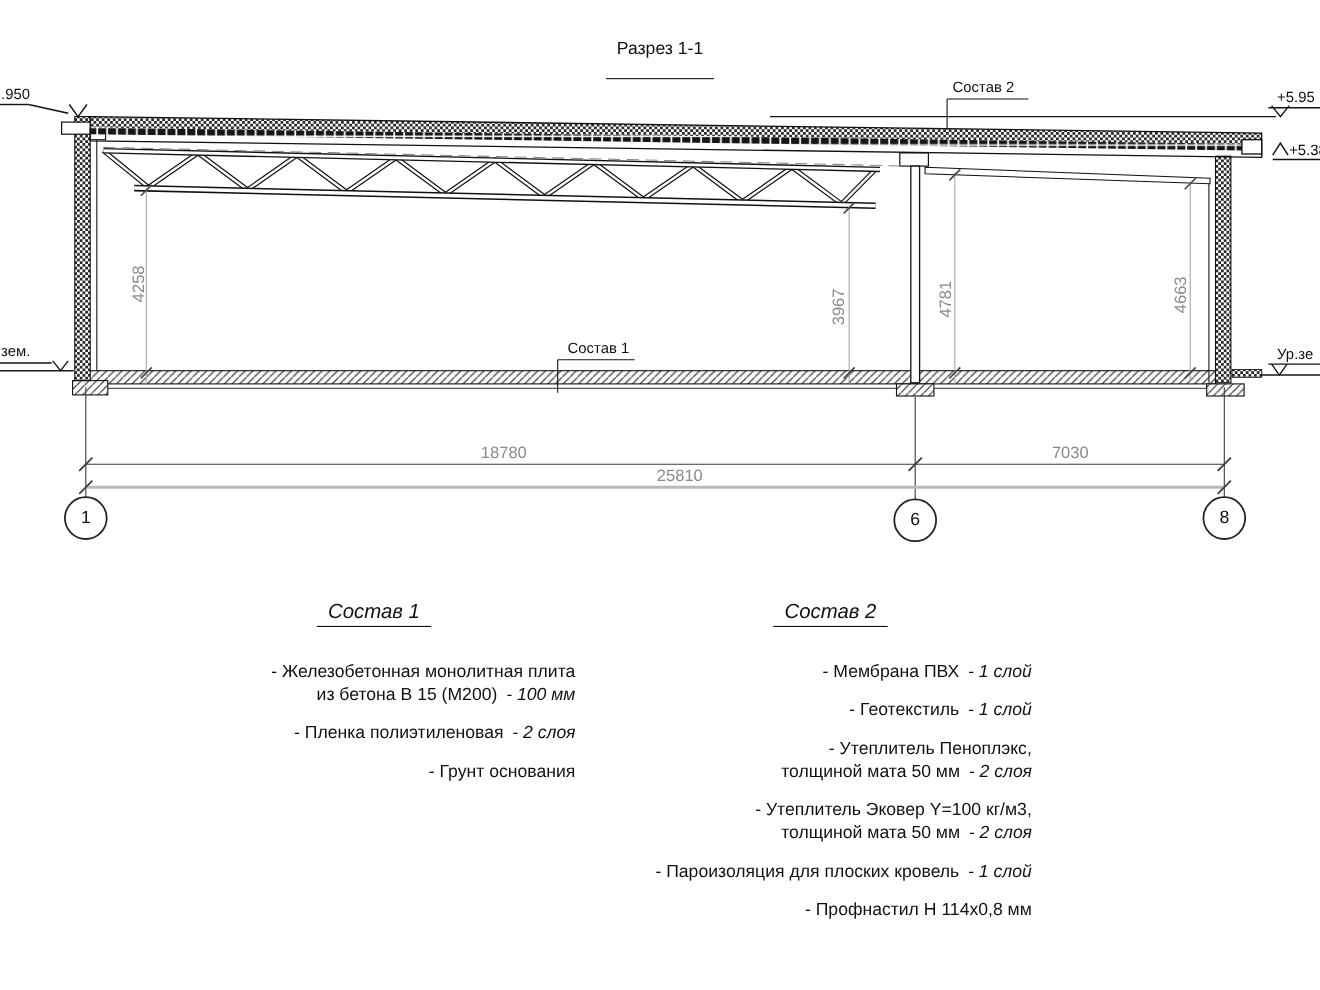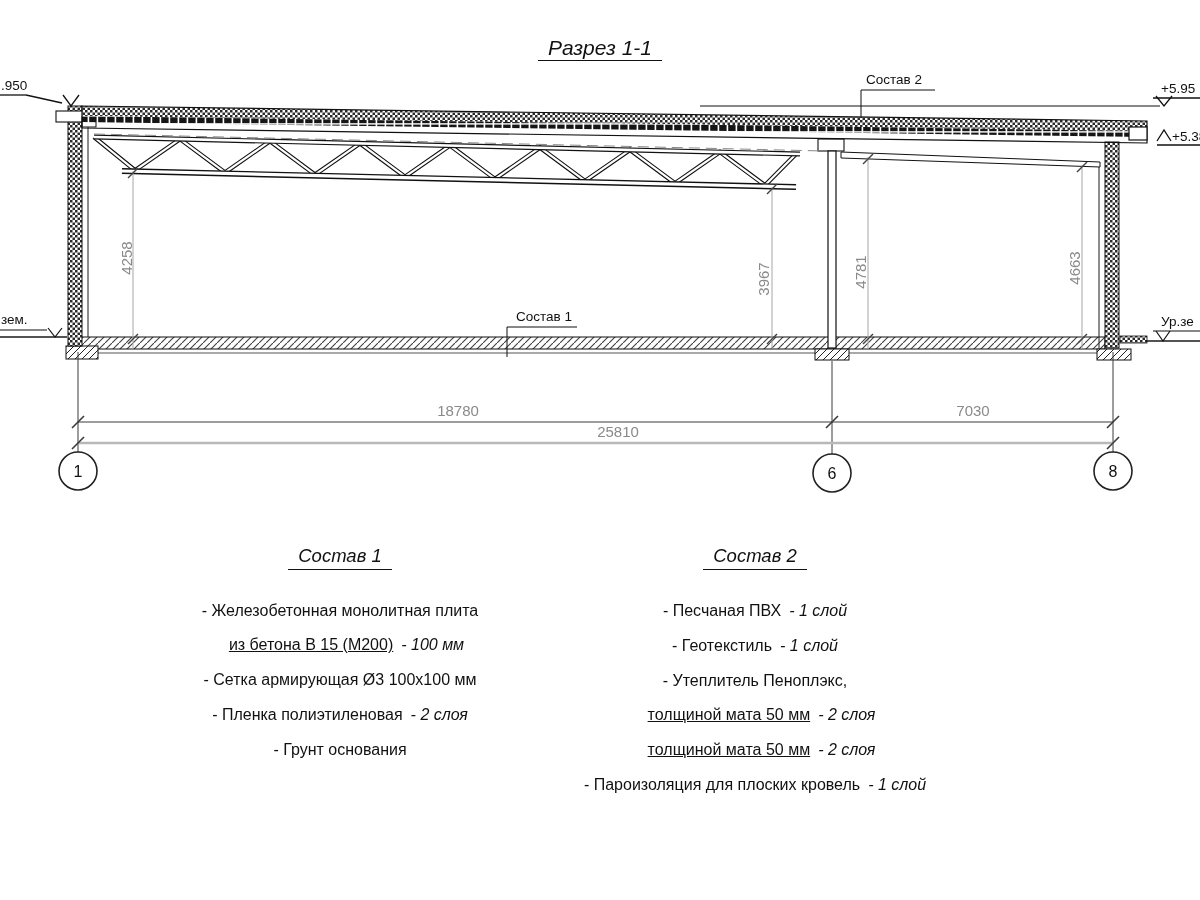--- a/index.html
+++ b/index.html
@@ -1,29 +1,29 @@
 <!DOCTYPE html>
 <html><head>
 <meta charset="utf-8">
 <style>
   html,body{margin:0;padding:0;background:#fff;}
   body{width:1200px;height:900px;position:relative;overflow:hidden;
        font-family:"Liberation Sans",sans-serif;color:#111;}
   .title{position:absolute;left:0;top:36px;width:1200px;text-align:center;}
-  .title-text{display:inline-block;font-style:italic;font-size:21px;
-              border-bottom:1.6px solid #111;padding:0 10px 0;}
+  .title-text{display:inline-block;font-size:16px;
+              border-bottom:1.6px solid #111;padding:0 10px 17px;}
   svg{position:absolute;left:0;top:0;}
   svg text{font-family:"Liberation Sans",sans-serif;}
   .spec{position:absolute;width:366px;font-size:16px;color:#111;}
   .spec-head{text-align:center;margin-bottom:30px;}
   .spec-head-text{display:inline-block;font-style:italic;font-size:18.5px;
                   border-bottom:1.5px solid #111;padding:0 10px 2px;}
   .spec-item{margin-bottom:14px;}
-  .spec-line{display:flex;justify-content:center;line-height:21px;margin-top:13px;}
-  .indent{padding-left:13px;text-decoration:underline;}
+  .spec-line{display:flex;justify-content:flex-end;line-height:21px;}
+  .indent{padding-left:13px;}
   .spec-val{white-space:nowrap;padding-left:8px;font-style:italic;}
 </style>
 </head>
 <body>
 
 <div class="title">
   <span class="title-text">Разрез 1-1</span>
 </div>
 
 <svg width="1200" height="510" viewBox="0 0 1200 510">
@@ -208,66 +208,69 @@
     <div class="spec-line">
         <span>- Железобетонная  монолитная плита</span>
       </div>
     <div class="spec-line">
         <span class="indent">из бетона В 15 (М200)</span>
       <span class="spec-val">- 100 мм</span>
       </div>
   </div>
   <div class="spec-item">
     <div class="spec-line">
-        <span>- Сетка армирующая Ø3 100x100 мм</span>
-      </div>
-  </div>
-  <div class="spec-item">
-    <div class="spec-line">
         <span>- Пленка полиэтиленовая</span>
       <span class="spec-val">- 2 слоя</span>
       </div>
   </div>
   <div class="spec-item">
     <div class="spec-line">
         <span>- Грунт основания</span>
       </div>
   </div>
 </div>
 
 <div class="spec" style="left:572px;top:545px;">
   <div class="spec-head">
     <span class="spec-head-text">Состав 2</span>
   </div>
   <div class="spec-item">
     <div class="spec-line">
-        <span>- Песчаная ПВХ</span>
+        <span>- Мембрана ПВХ</span>
       <span class="spec-val">- 1 слой</span>
       </div>
   </div>
   <div class="spec-item">
     <div class="spec-line">
         <span>- Геотекстиль</span>
       <span class="spec-val">- 1 слой</span>
       </div>
   </div>
   <div class="spec-item">
     <div class="spec-line">
         <span>- Утеплитель Пеноплэкс,</span>
       </div>
     <div class="spec-line">
         <span class="indent">толщиной мата 50 мм</span>
       <span class="spec-val">- 2 слоя</span>
       </div>
   </div>
   <div class="spec-item">
     <div class="spec-line">
+        <span>- Утеплитель Эковер Y=100 кг/м3,</span>
+      </div>
+    <div class="spec-line">
         <span class="indent">толщиной мата 50 мм</span>
       <span class="spec-val">- 2 слоя</span>
       </div>
   </div>
   <div class="spec-item">
     <div class="spec-line">
         <span>- Пароизоляция для плоских кровель</span>
       <span class="spec-val">- 1 слой</span>
       </div>
   </div>
+  <div class="spec-item">
+    <div class="spec-line">
+        <span>- Профнастил Н 114x0,8 мм</span>
+      </div>
+  </div>
 </div>
 
 </body></html>

